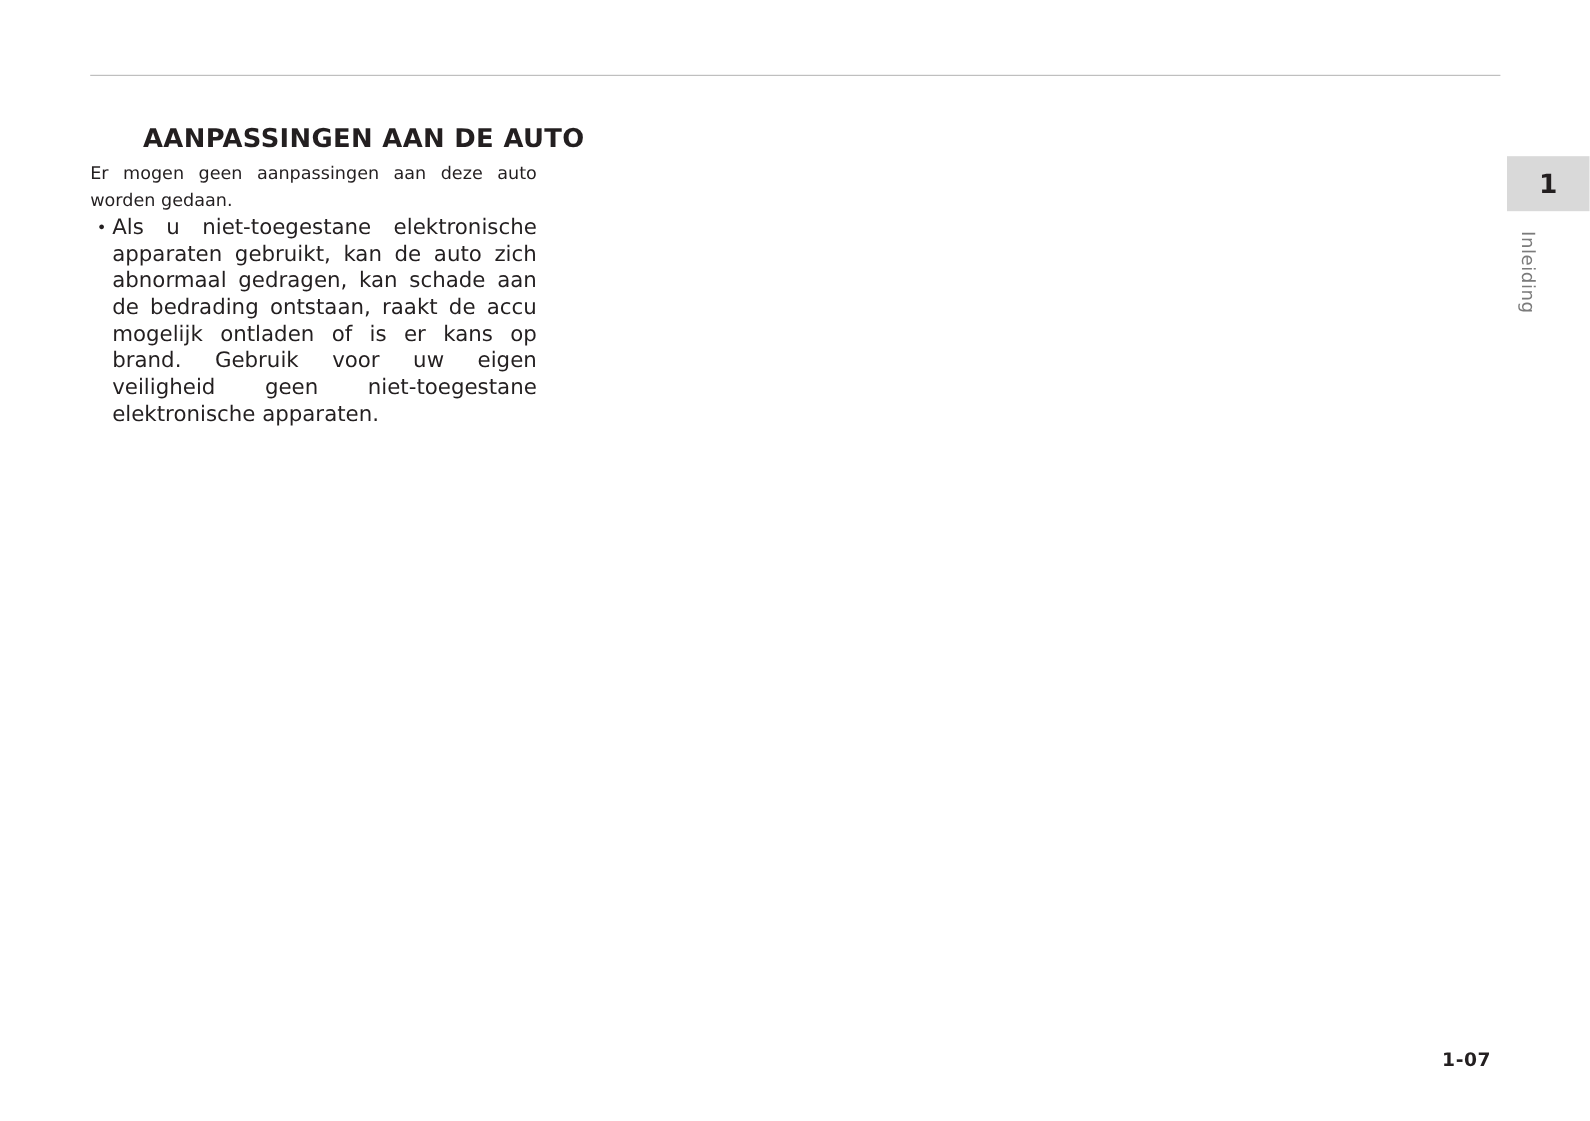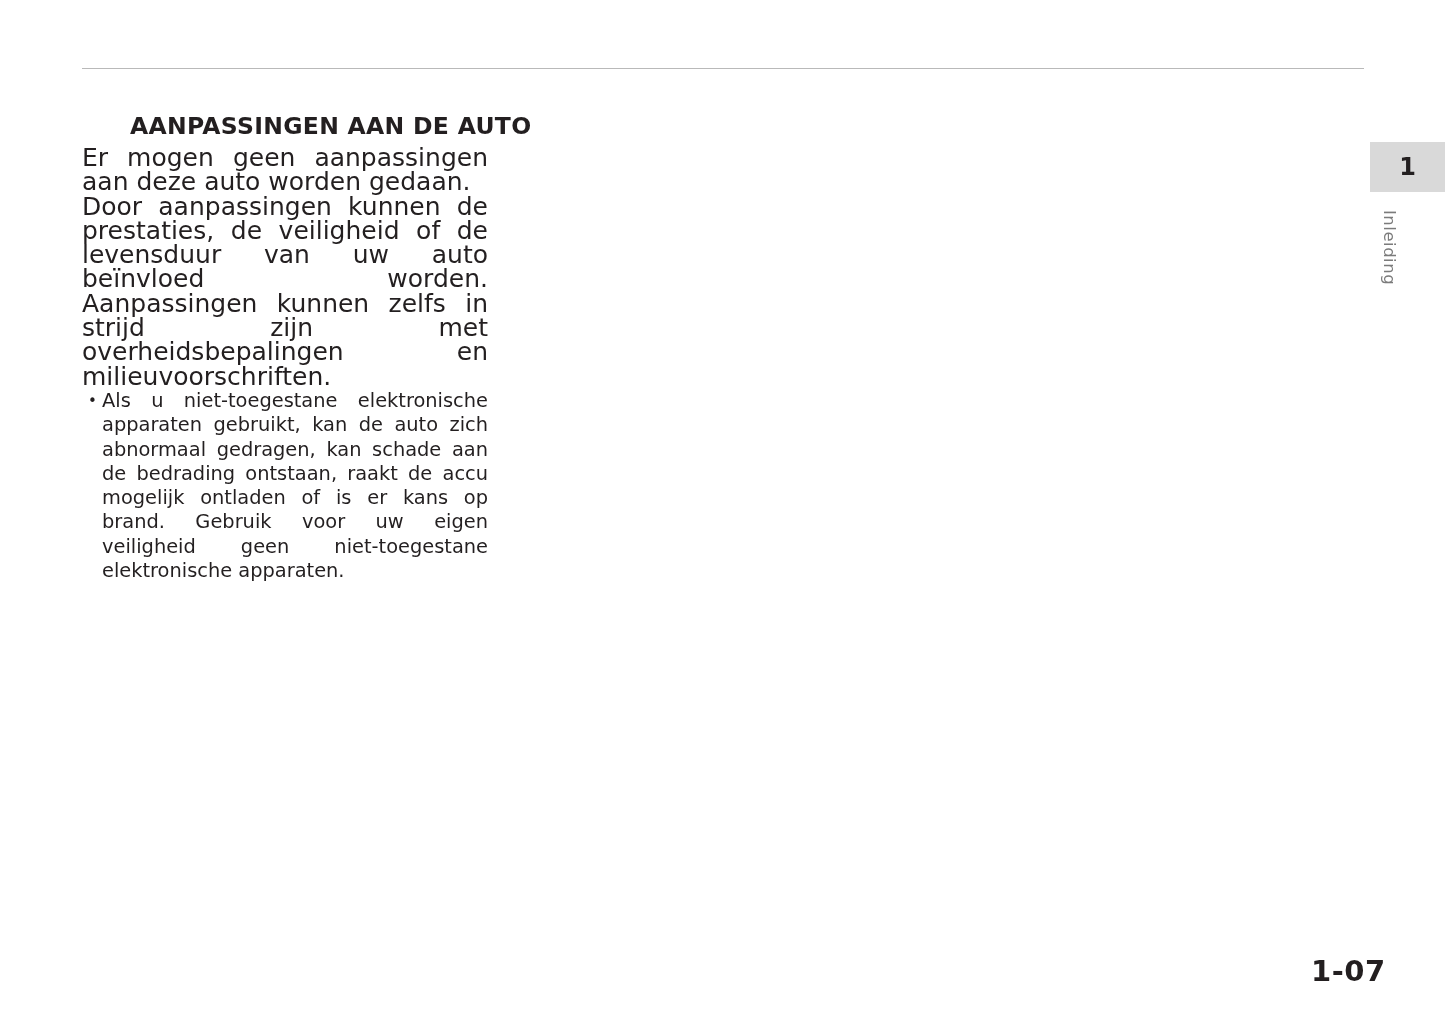--- a/index.html
+++ b/index.html
@@ -47,21 +47,21 @@
 
   
   .col {
     position: absolute;
     left: 82px;
     top: 146px;
     width: 406px;
   }
 
   .para {
-    font-size: 25px;
+    font-size: 16px;
     line-height: 24.3px;
     text-align: justify;
     text-justify: inter-word;
     color: #231f20;
     margin: 0;
     -webkit-hyphens: none;
     hyphens: none;
   }
   .para.first {
     text-align: justify;
@@ -126,38 +126,37 @@
     color: #7b7b7b;
   }
 
   
   .page-number {
     position: absolute;
     left: 1311px;
     top: 954px;
     font-family: "DejaVu Sans", sans-serif;
     font-weight: bold;
-    font-size: 29px;
+    font-size: 17px;
     color: #231f20;
     letter-spacing: 0.5px;
     text-align: right;
   }
 </style>
 </head>
 <body>
 
 <div class="page">
 
   <div class="top-rule"></div>
 
   <h1 class="page-title">AANPASSINGEN AAN DE AUTO</h1>
 
   <div class="col">
     <p class="para first">Er mogen geen aanpassingen aan deze auto worden gedaan.</p>
-    <p class="para">Door aanpassingen kunnen de prestaties, de veiligheid of de levensduur van uw auto beïnvloed worden. Aanpassingen kunnen zelfs in strijd zijn met overheidsbepalingen en milieuvoorschriften.</p>
 
     <ul class="bullet-list">
       <li class="bullet-item">
         <span class="dot">•</span>
         <span>Als u niet-toegestane elektronische apparaten gebruikt, kan de auto zich abnormaal gedragen, kan schade aan de bedrading ontstaan, raakt de accu mogelijk ontladen of is er kans op brand. Gebruik voor uw eigen veiligheid geen niet-toegestane elektronische apparaten.</span>
       </li>
     </ul>
   </div>
 
   <div class="chapter-tab">

